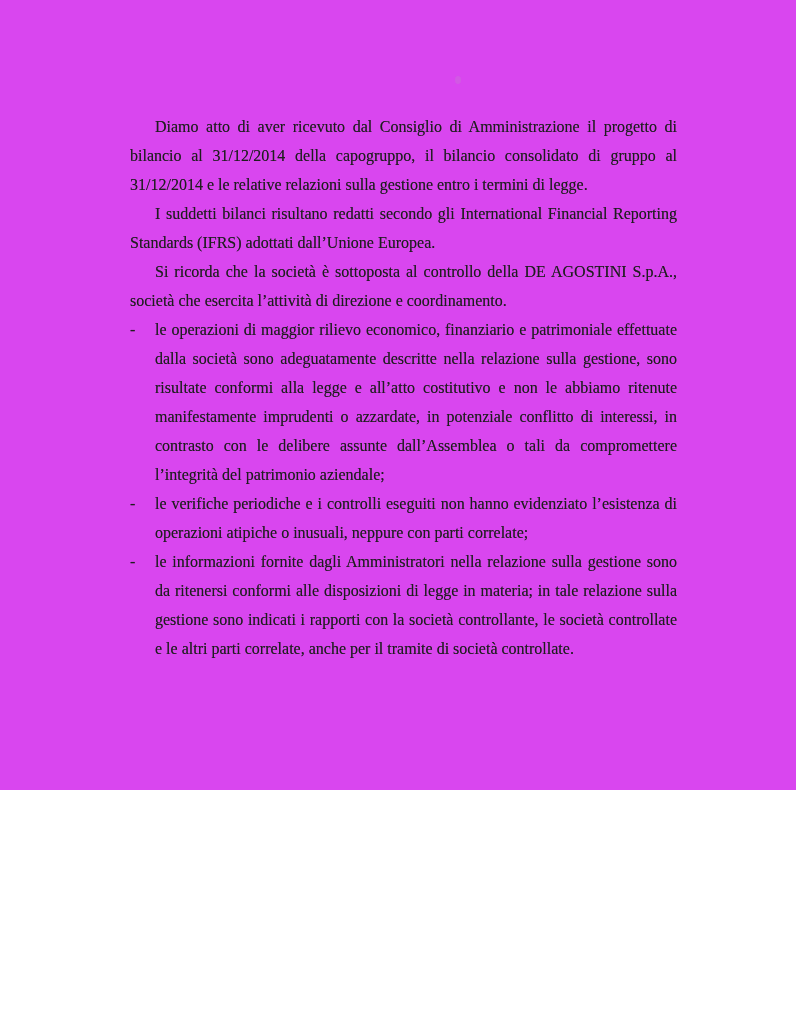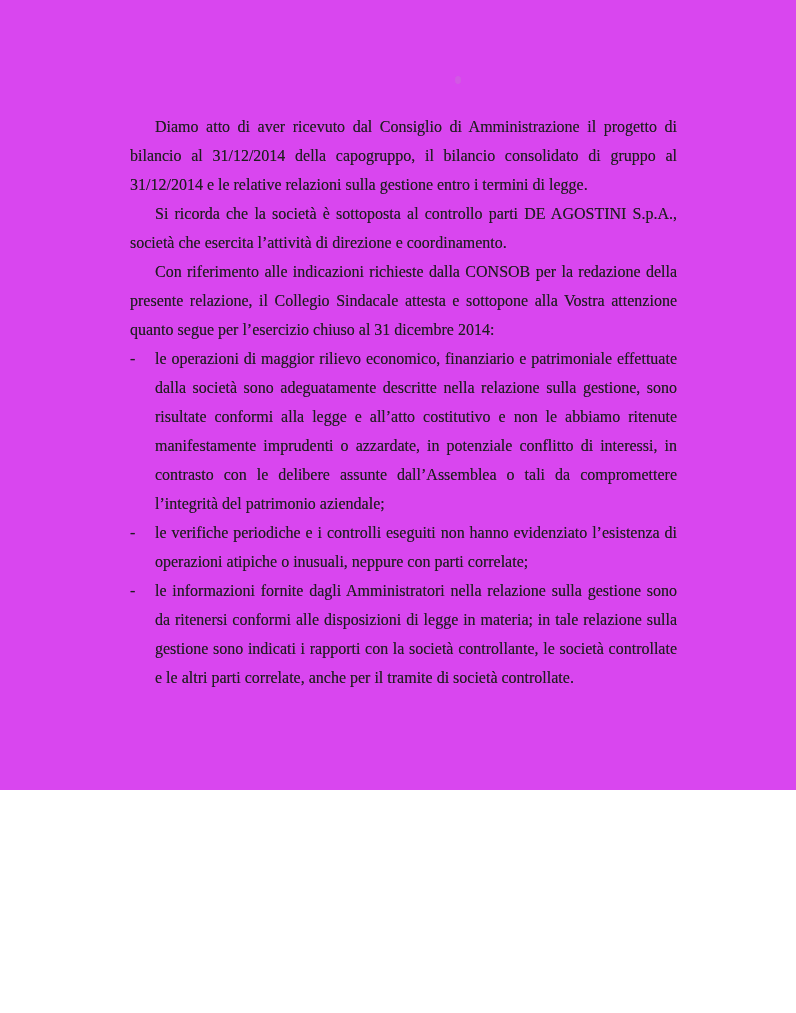--- a/index.html
+++ b/index.html
@@ -71,24 +71,24 @@
 </style>
 </head>
 <body>
 
 <div class="page">
   <div class="scan-artifact"></div>
 
   <div class="content">
     <p class="para">Diamo atto di aver ricevuto dal Consiglio di Amministrazione il progetto di bilancio al 31/12/2014 della capogruppo, il bilancio consolidato di gruppo al 31/12/2014 e le relative relazioni sulla gestione entro i termini di legge.</p>
 
+    <p class="para">I suddetti bilanci risultano redatti secondo gli International Financial Reporting Standards (IFRS) adottati dall’Unione Europea.</p>
 
-    <p class="para">Si ricorda che la società è sottoposta al controllo parti DE AGOSTINI S.p.A., società che esercita l’attività di direzione e coordinamento.</p>
+    <p class="para">Si ricorda che la società è sottoposta al controllo della DE AGOSTINI S.p.A., società che esercita l’attività di direzione e coordinamento.</p>
 
-    <p class="para">Con riferimento alle indicazioni richieste dalla CONSOB per la redazione della presente relazione, il Collegio Sindacale attesta e sottopone alla Vostra attenzione quanto segue per l’esercizio chiuso al 31 dicembre 2014:</p>
 
     <div class="list-item">
       <span class="list-marker">-</span>
       <span class="list-text">le operazioni di maggior rilievo economico, finanziario e patrimoniale effettuate dalla società sono adeguatamente descritte nella relazione sulla gestione, sono risultate conformi alla legge e all’atto costitutivo e non le abbiamo ritenute manifestamente imprudenti o azzardate, in potenziale conflitto di interessi, in contrasto con le delibere assunte dall’Assemblea o tali da compromettere l’integrità del patrimonio aziendale;</span>
     </div>
 
     <div class="list-item">
       <span class="list-marker">-</span>
       <span class="list-text">le verifiche periodiche e i controlli eseguiti non hanno evidenziato l’esistenza di operazioni atipiche o inusuali, neppure con parti correlate;</span>
     </div>

